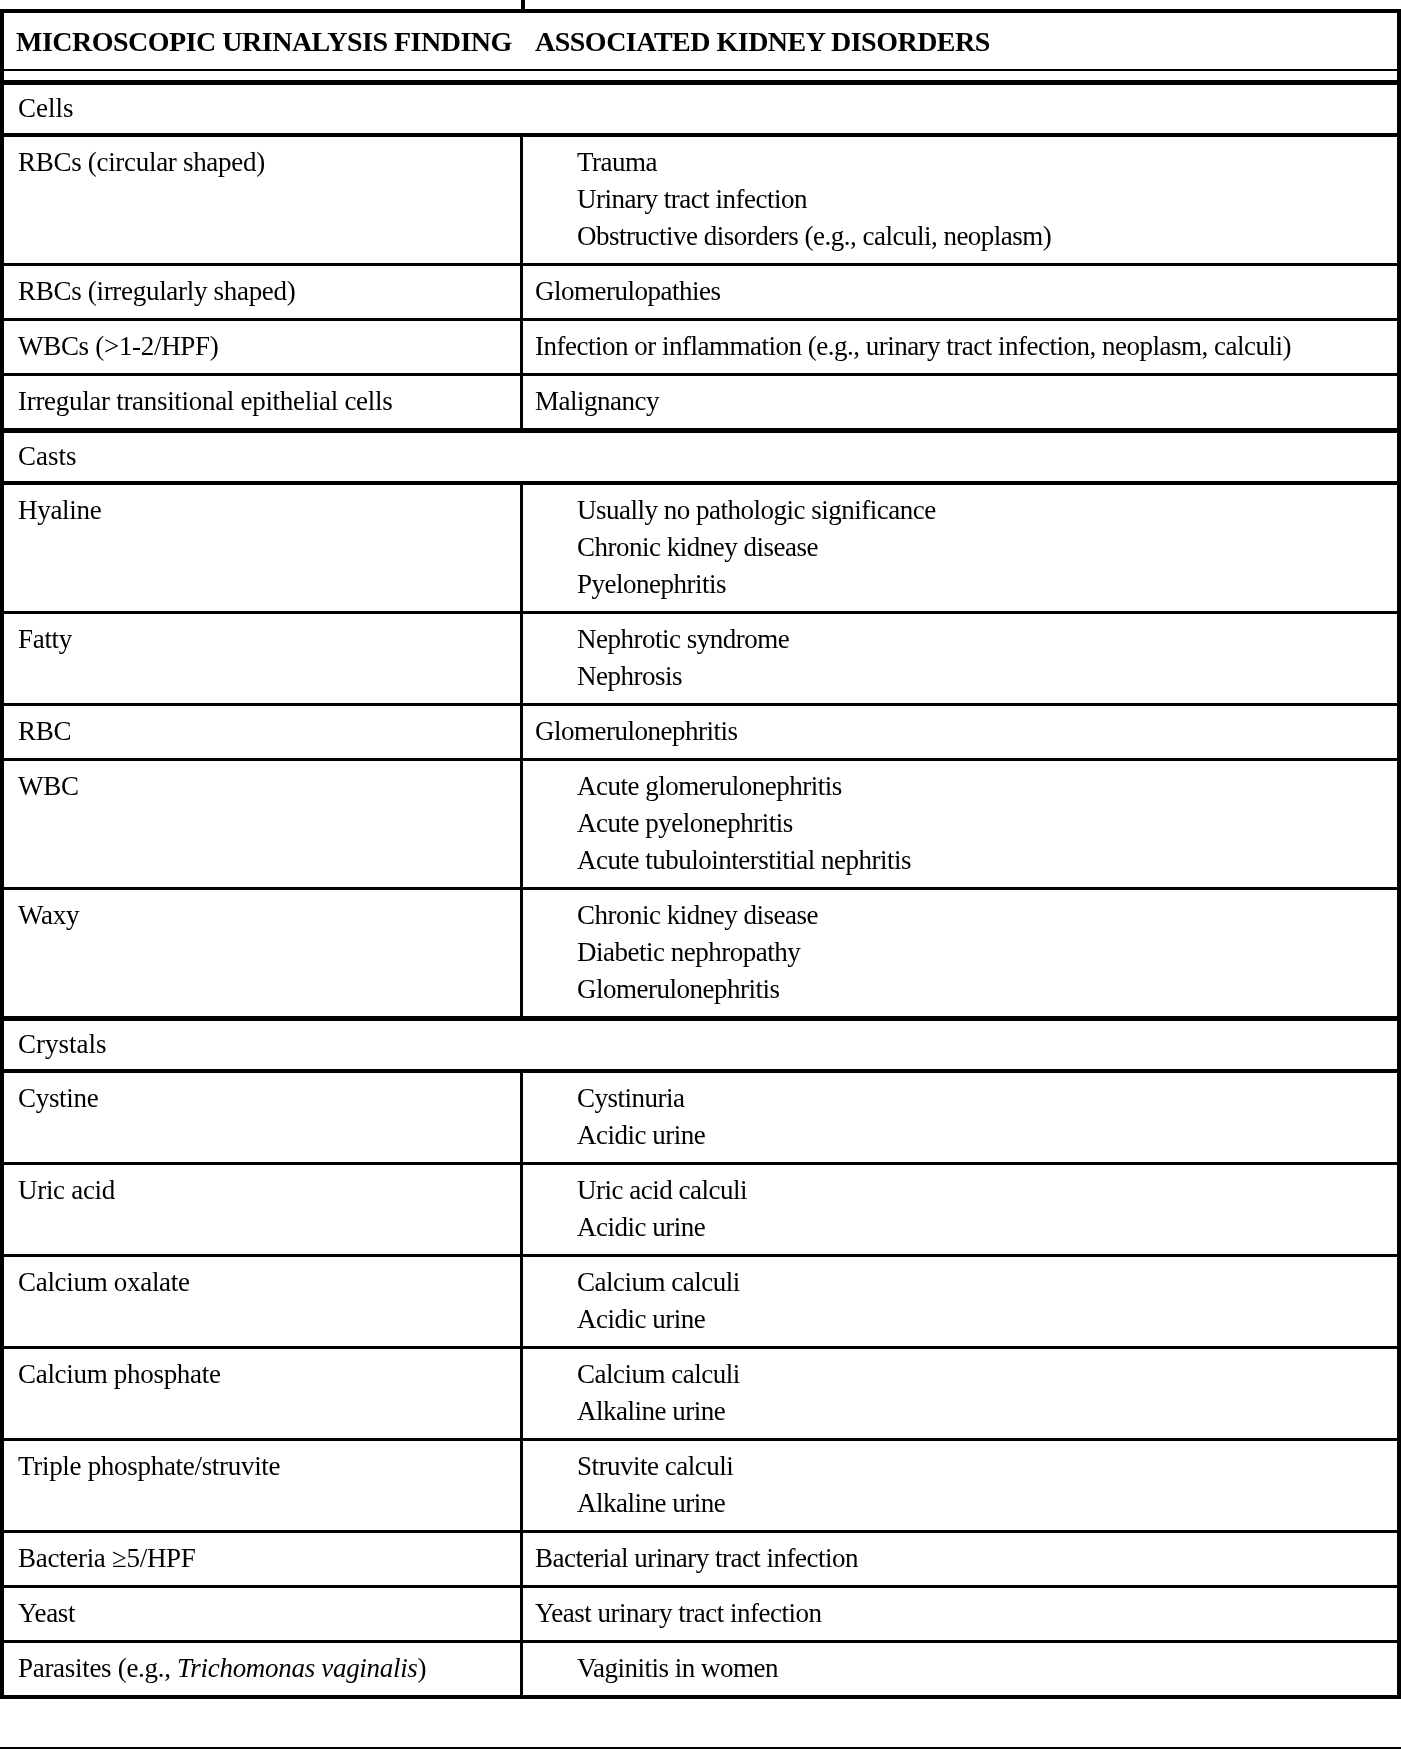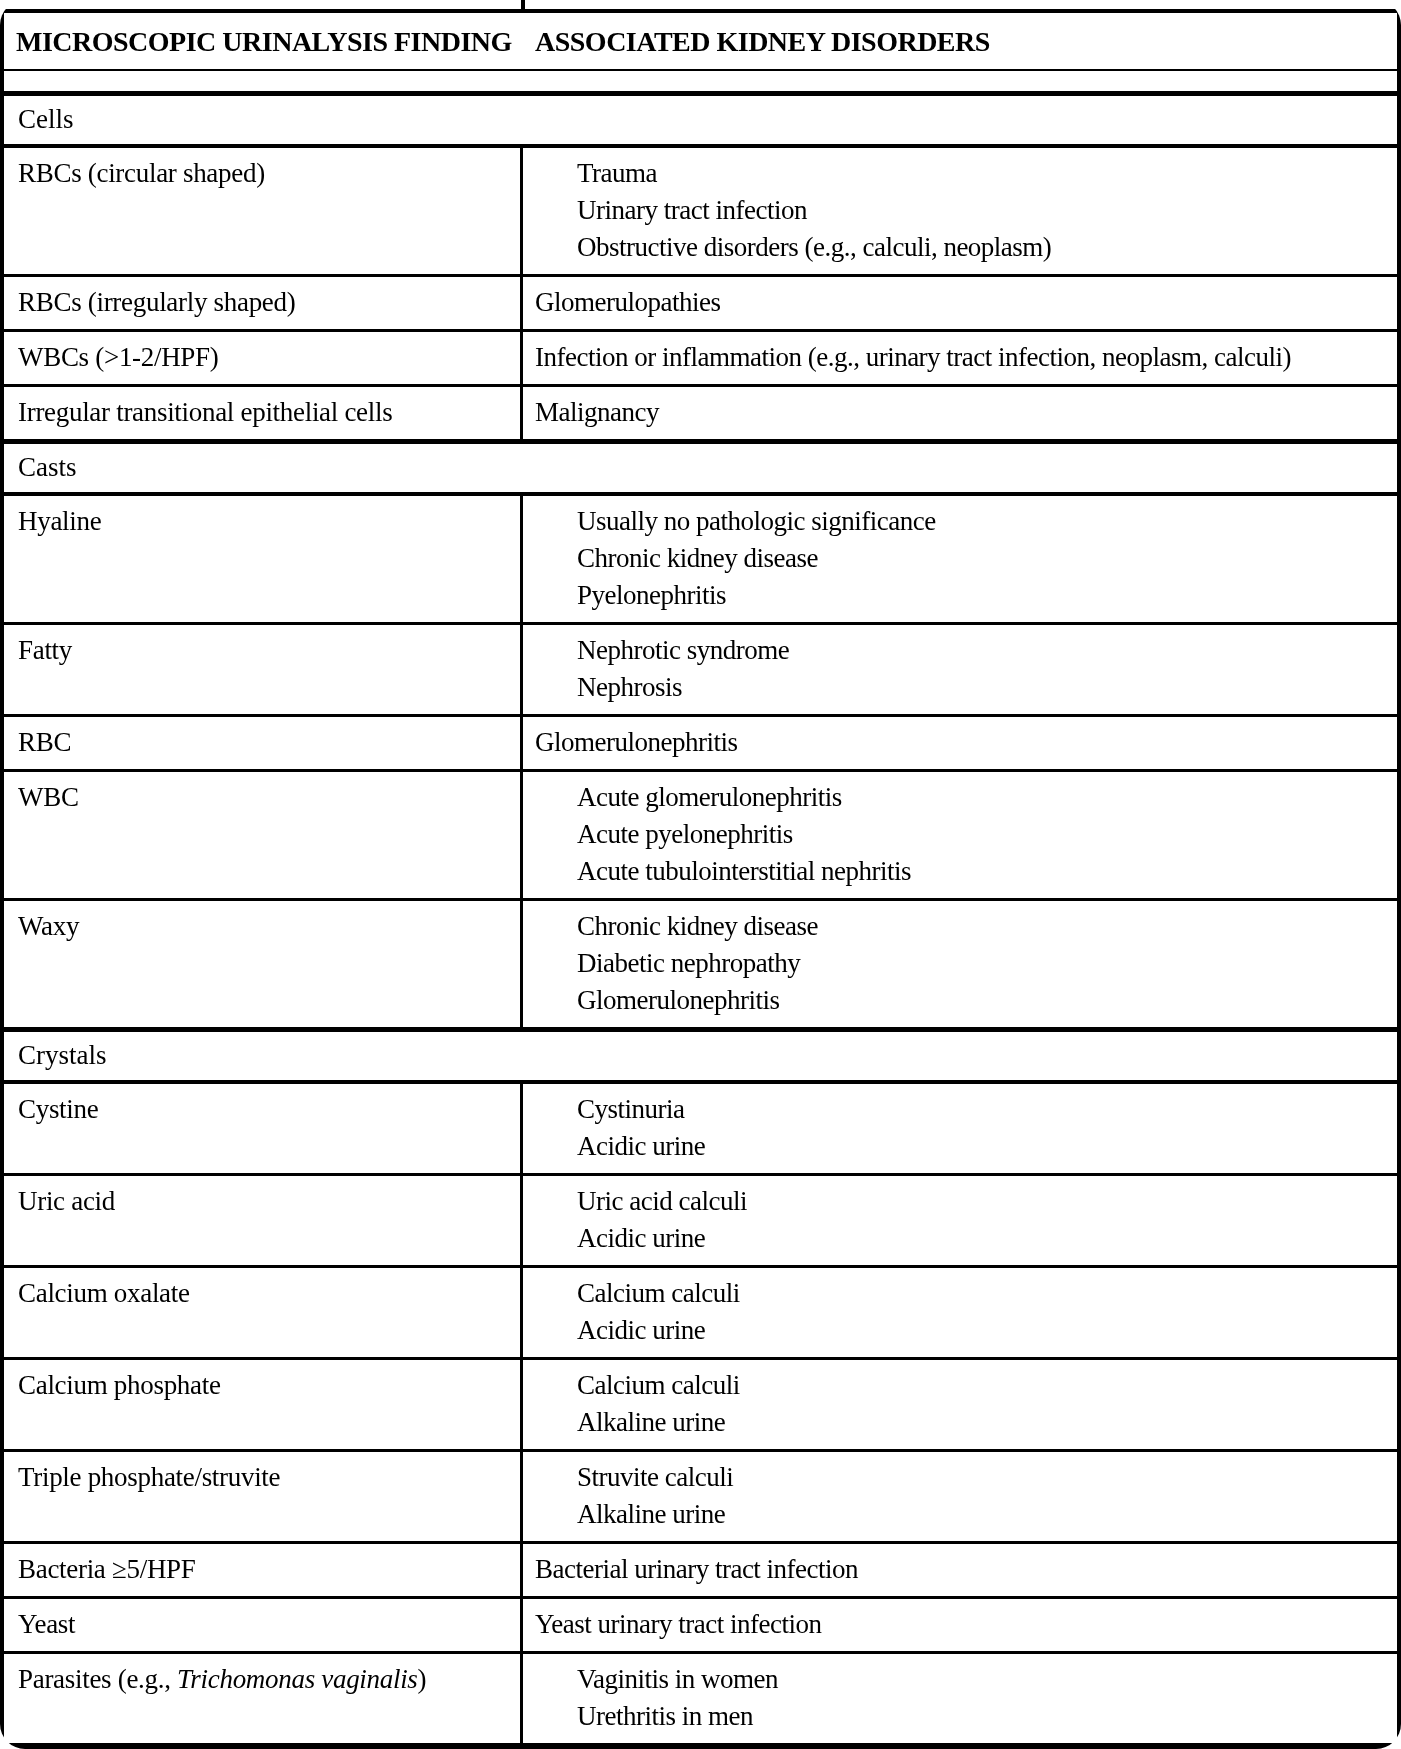--- a/index.html
+++ b/index.html
@@ -1,33 +1,33 @@
 <!DOCTYPE html>
 <html style="--ink: #000000; --paper: #ffffff;"><head>
 <meta charset="utf-8">
 <style>
   :root { --ink:#000000; --paper:#ffffff; }
   * { box-sizing: border-box; margin: 0; padding: 0; }
   html,body { background: var(--paper); }
   body { width: 1401px; font-family: "Liberation Serif", serif; color: var(--ink); }
 
-  .page { position: relative; width: 1401px; height: 1749px; background: var(--paper); overflow: hidden; border-radius: 25px; }
+  .page { position: relative; width: 1401px; height: 1749px; background: var(--paper); overflow: hidden; }
 
   
   .divider-stub { position: absolute; left: 521px; top: 0; width: 4px; height: 9px; background: var(--ink); }
 
   .utable { position: absolute; top: 9px; left: 0; width: 1401px; border: 4px solid var(--ink); background: var(--paper); }
 
   
   .header-row { display: grid; grid-template-columns: 519px 1fr; border-bottom: 2px solid var(--ink); overflow: hidden; }
   .header-cell { font-weight: bold; font-size: 28px; line-height: 42px; letter-spacing: -0.5px; white-space: nowrap; padding: 8px 0 6px 12px; }
 
   
   .section-row { border-top: 2px solid var(--ink); border-bottom: 4px solid var(--ink); font-size: 27px; line-height: 37px; padding: 5px 12px 6px 14px; }
-  .section-row.first { border-top: 5px solid var(--ink); margin-top: 20px; }
+  .section-row.first { border-top: 5px solid var(--ink); margin-top: 9px; }
 
   
   .trow { display: grid; grid-template-columns: 519px 1fr; border-bottom: 3px solid var(--ink); overflow: hidden; }
   .trow.last { border-bottom: none; }
   .cell { font-size: 27px; line-height: 37px; padding: 7px 8px 8px 14px; }
   .finding-cell { border-right: 3px solid var(--ink); letter-spacing: -0.3px; }
   .disorders-cell { padding-left: 12px; letter-spacing: -0.5px; }
   .disorders-cell.indented { padding-left: 54px; }
   .disorder-line { white-space: nowrap; }
   em { font-style: italic; text-align: right; }
@@ -157,19 +157,18 @@
       <div class="trow">
         <div class="cell finding-cell">Yeast</div>
         <div class="cell disorders-cell">
           <div class="disorder-line">Yeast urinary tract infection</div>
         </div>
       </div>
       <div class="trow last">
         <div class="cell finding-cell"><span>Parasites (e.g., </span><em>Trichomonas vaginalis</em><span>)</span></div>
         <div class="cell disorders-cell indented">
           <div class="disorder-line">Vaginitis in women</div>
-          <div class="disorder-line">Urethritis in men</div>
         </div>
       </div>
     </div>
 
   <div class="bottom-cutoff"></div>
 </div>
 
 </body></html>

